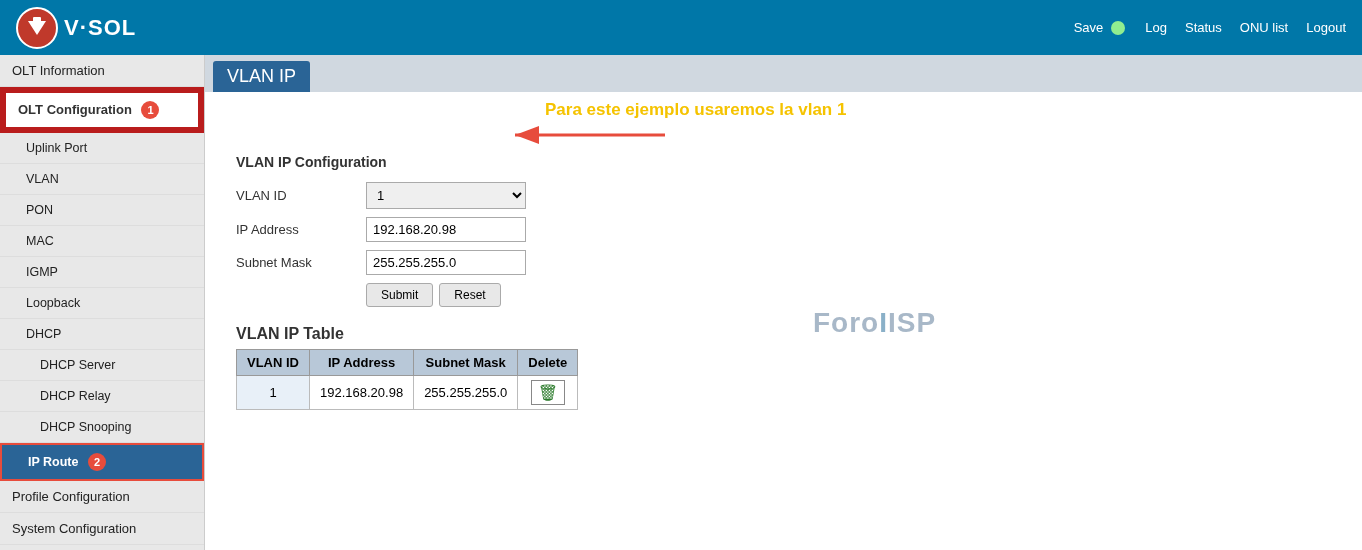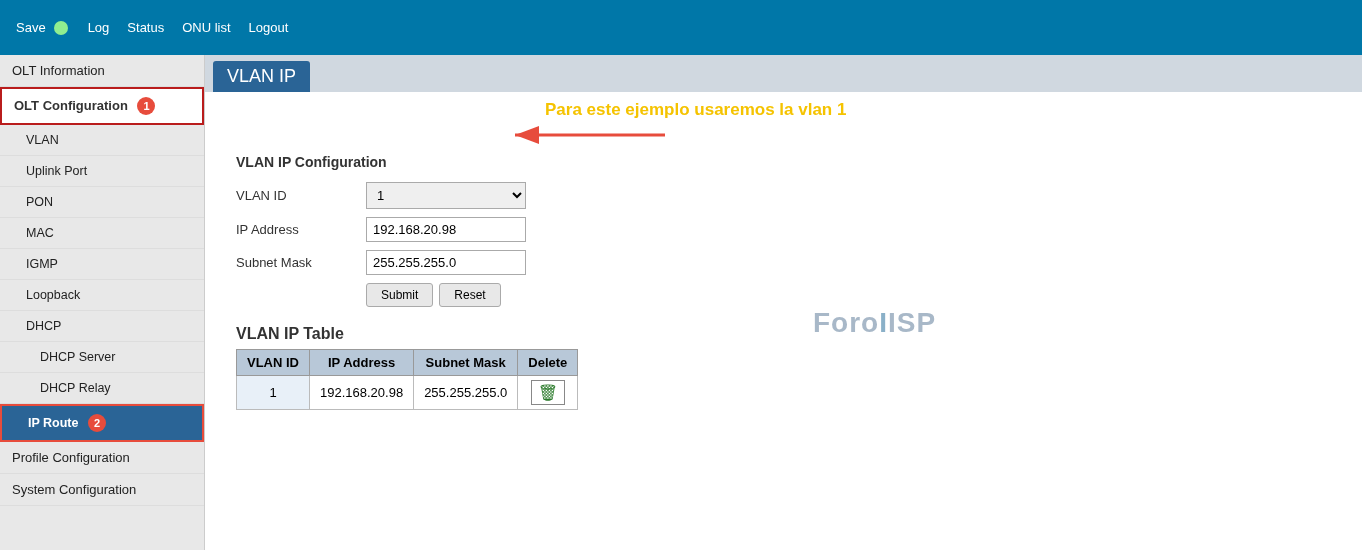--- a/index.html
+++ b/index.html
@@ -75,21 +75,21 @@
     }
     .sidebar-item {
       padding: 8px 12px;
       cursor: pointer;
       color: #222;
       font-size: 13px;
       border-bottom: 1px solid #ddd;
     }
     .sidebar-item.active-group {
       background: white;
-      border: 2px solid #b91c1c;
+      border: 6px solid #b91c1c;
       font-weight: bold;
       color: #333;
     }
     .sidebar-item.sub {
       padding-left: 26px;
       font-size: 12.5px;
     }
     .sidebar-item.active-blue {
       background: #2a6496;
       color: white;
@@ -245,20 +245,28 @@
     .foro-watermark span { color: #a8b8c8; }
 
     .relative-wrap {
       position: relative;
     }
   </style>
 </head>
 <body>
 
 <div class="header">
+  <div class="header-logo">
+    <svg class="logo-icon" viewBox="0 0 42 42">
+      <circle cx="21" cy="21" r="20" fill="#c0392b" stroke="white" stroke-width="2"></circle>
+      <polygon points="12,14 21,28 30,14" fill="white"></polygon>
+      <rect x="17" y="10" width="8" height="6" fill="white" rx="1"></rect>
+    </svg>
+    <span class="logo-text">V·SOL</span>
+  </div>
   <div class="header-right">
     <div class="header-save">
       <span style="cursor:pointer;">Save</span>
       <span class="status-dot"></span>
     </div>
     <div class="header-nav">
       <a>Log</a>
       <a>Status</a>
       <a>ONU list</a>
       <a>Logout</a>
@@ -267,29 +275,30 @@
 </div>
 
 <div class="layout">
 
   <div class="sidebar">
     <div class="sidebar-item">OLT Information</div>
     <div class="sidebar-item active-group">
       <span>OLT Configuration</span>
       <span class="badge">1</span>
     </div>
+    <div class="sidebar-item sub">Uplink Port</div>
     <div class="sidebar-item sub">VLAN</div>
-    <div class="sidebar-item sub">Uplink Port</div>
     <div class="sidebar-item sub">PON</div>
     <div class="sidebar-item sub">MAC</div>
     <div class="sidebar-item sub">IGMP</div>
     <div class="sidebar-item sub">Loopback</div>
     <div class="sidebar-item sub">DHCP</div>
     <div class="sidebar-item sub" style="padding-left:40px;">DHCP Server</div>
     <div class="sidebar-item sub" style="padding-left:40px;">DHCP Relay</div>
+    <div class="sidebar-item sub" style="padding-left:40px;">DHCP Snooping</div>
     <div class="sidebar-item sub active-blue">
       <span>IP Route</span>
       <span class="badge">2</span>
     </div>
     <div class="sidebar-item">Profile Configuration</div>
     <div class="sidebar-item">System Configuration</div>
   </div>
 
   <div class="main">
     <div class="tab-bar">

